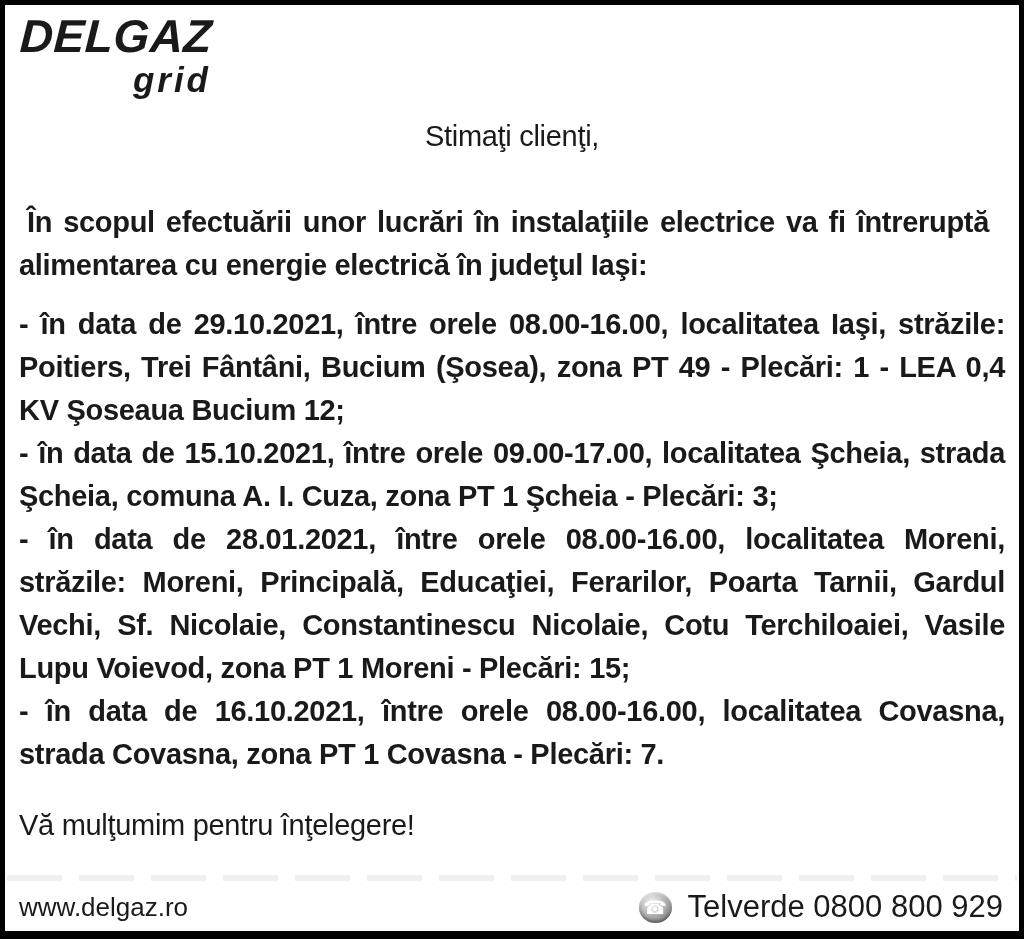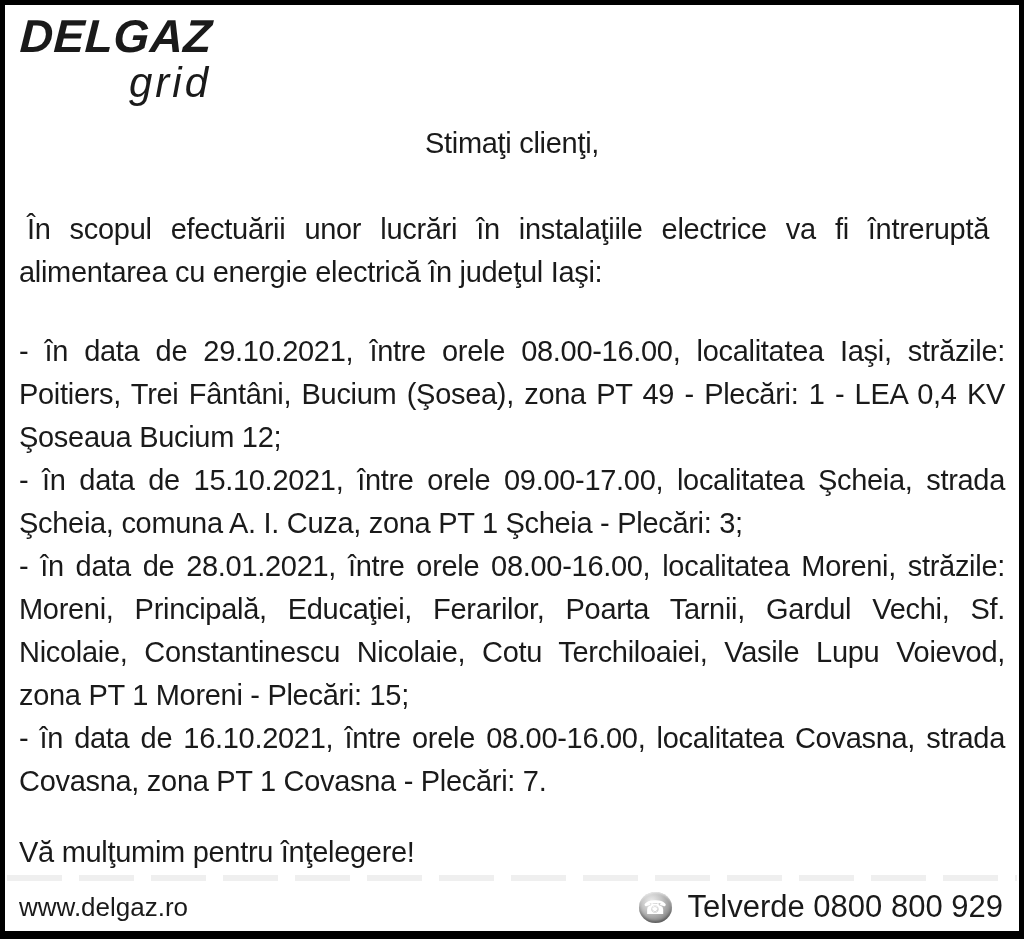--- a/index.html
+++ b/index.html
@@ -27,23 +27,23 @@
   .logo-primary {
     font-size: 46px;
     line-height: 1;
     font-weight: bold;
     font-style: italic;
     letter-spacing: 0.5px;
     transform: skewX(-3deg);
     transform-origin: left bottom;
   }
   .logo-secondary {
-    font-size: 42px;
+    font-size: 35px;
     line-height: 1;
-    font-weight: normal;
+    font-weight: bold;
     font-style: italic;
     text-align: right;
     padding-right: 8px;
     margin-top: 3px;
     letter-spacing: 3px;
   }
   
   .body-text {
     margin: 0 14px;
     font-size: 29px;
@@ -51,23 +51,25 @@
     letter-spacing: -0.3px;
     text-align: justify;
   }
   .greeting {
     margin: 18px 0 0 0;
     text-align: center;
   }
   .intro {
     margin: 43px 16px 0 0;
     text-indent: 8px;
+    font-weight: bold;
   }
   .outages {
-    margin-top: 36px;
+    margin-top: 16px;
+    font-weight: bold;
   }
   .outages p {
     margin: 0;
   }
   .closing {
     margin: 28px 0 0 0;
     text-align: left;
   }
   
   .footer {

